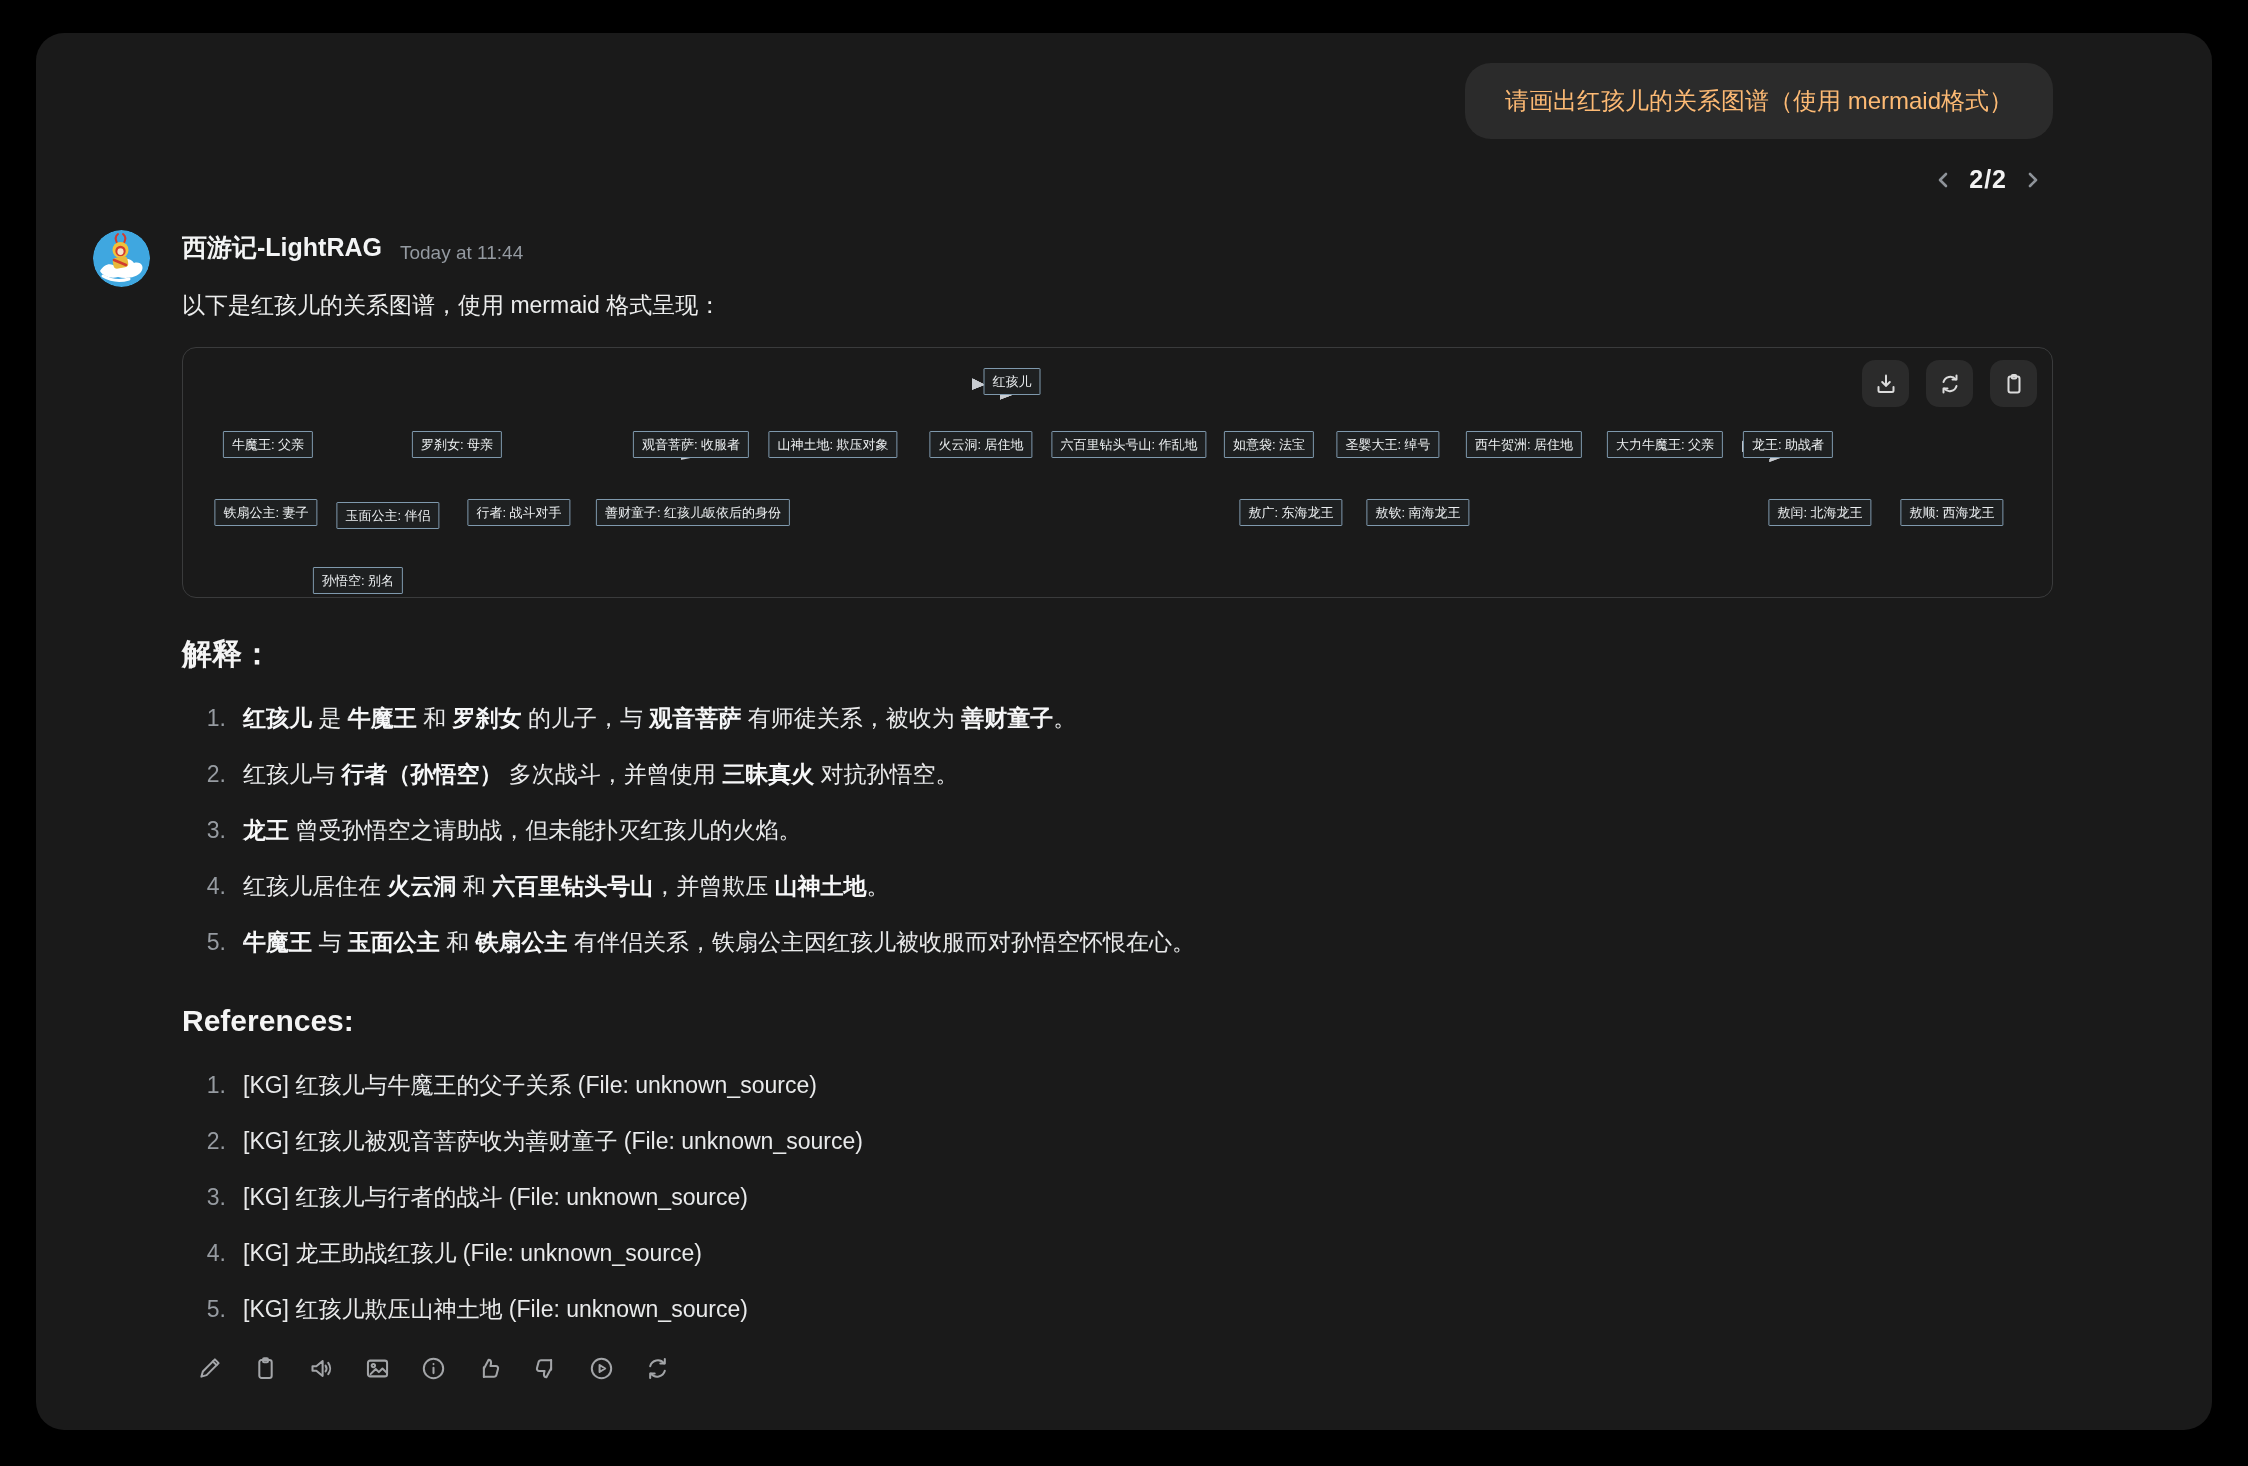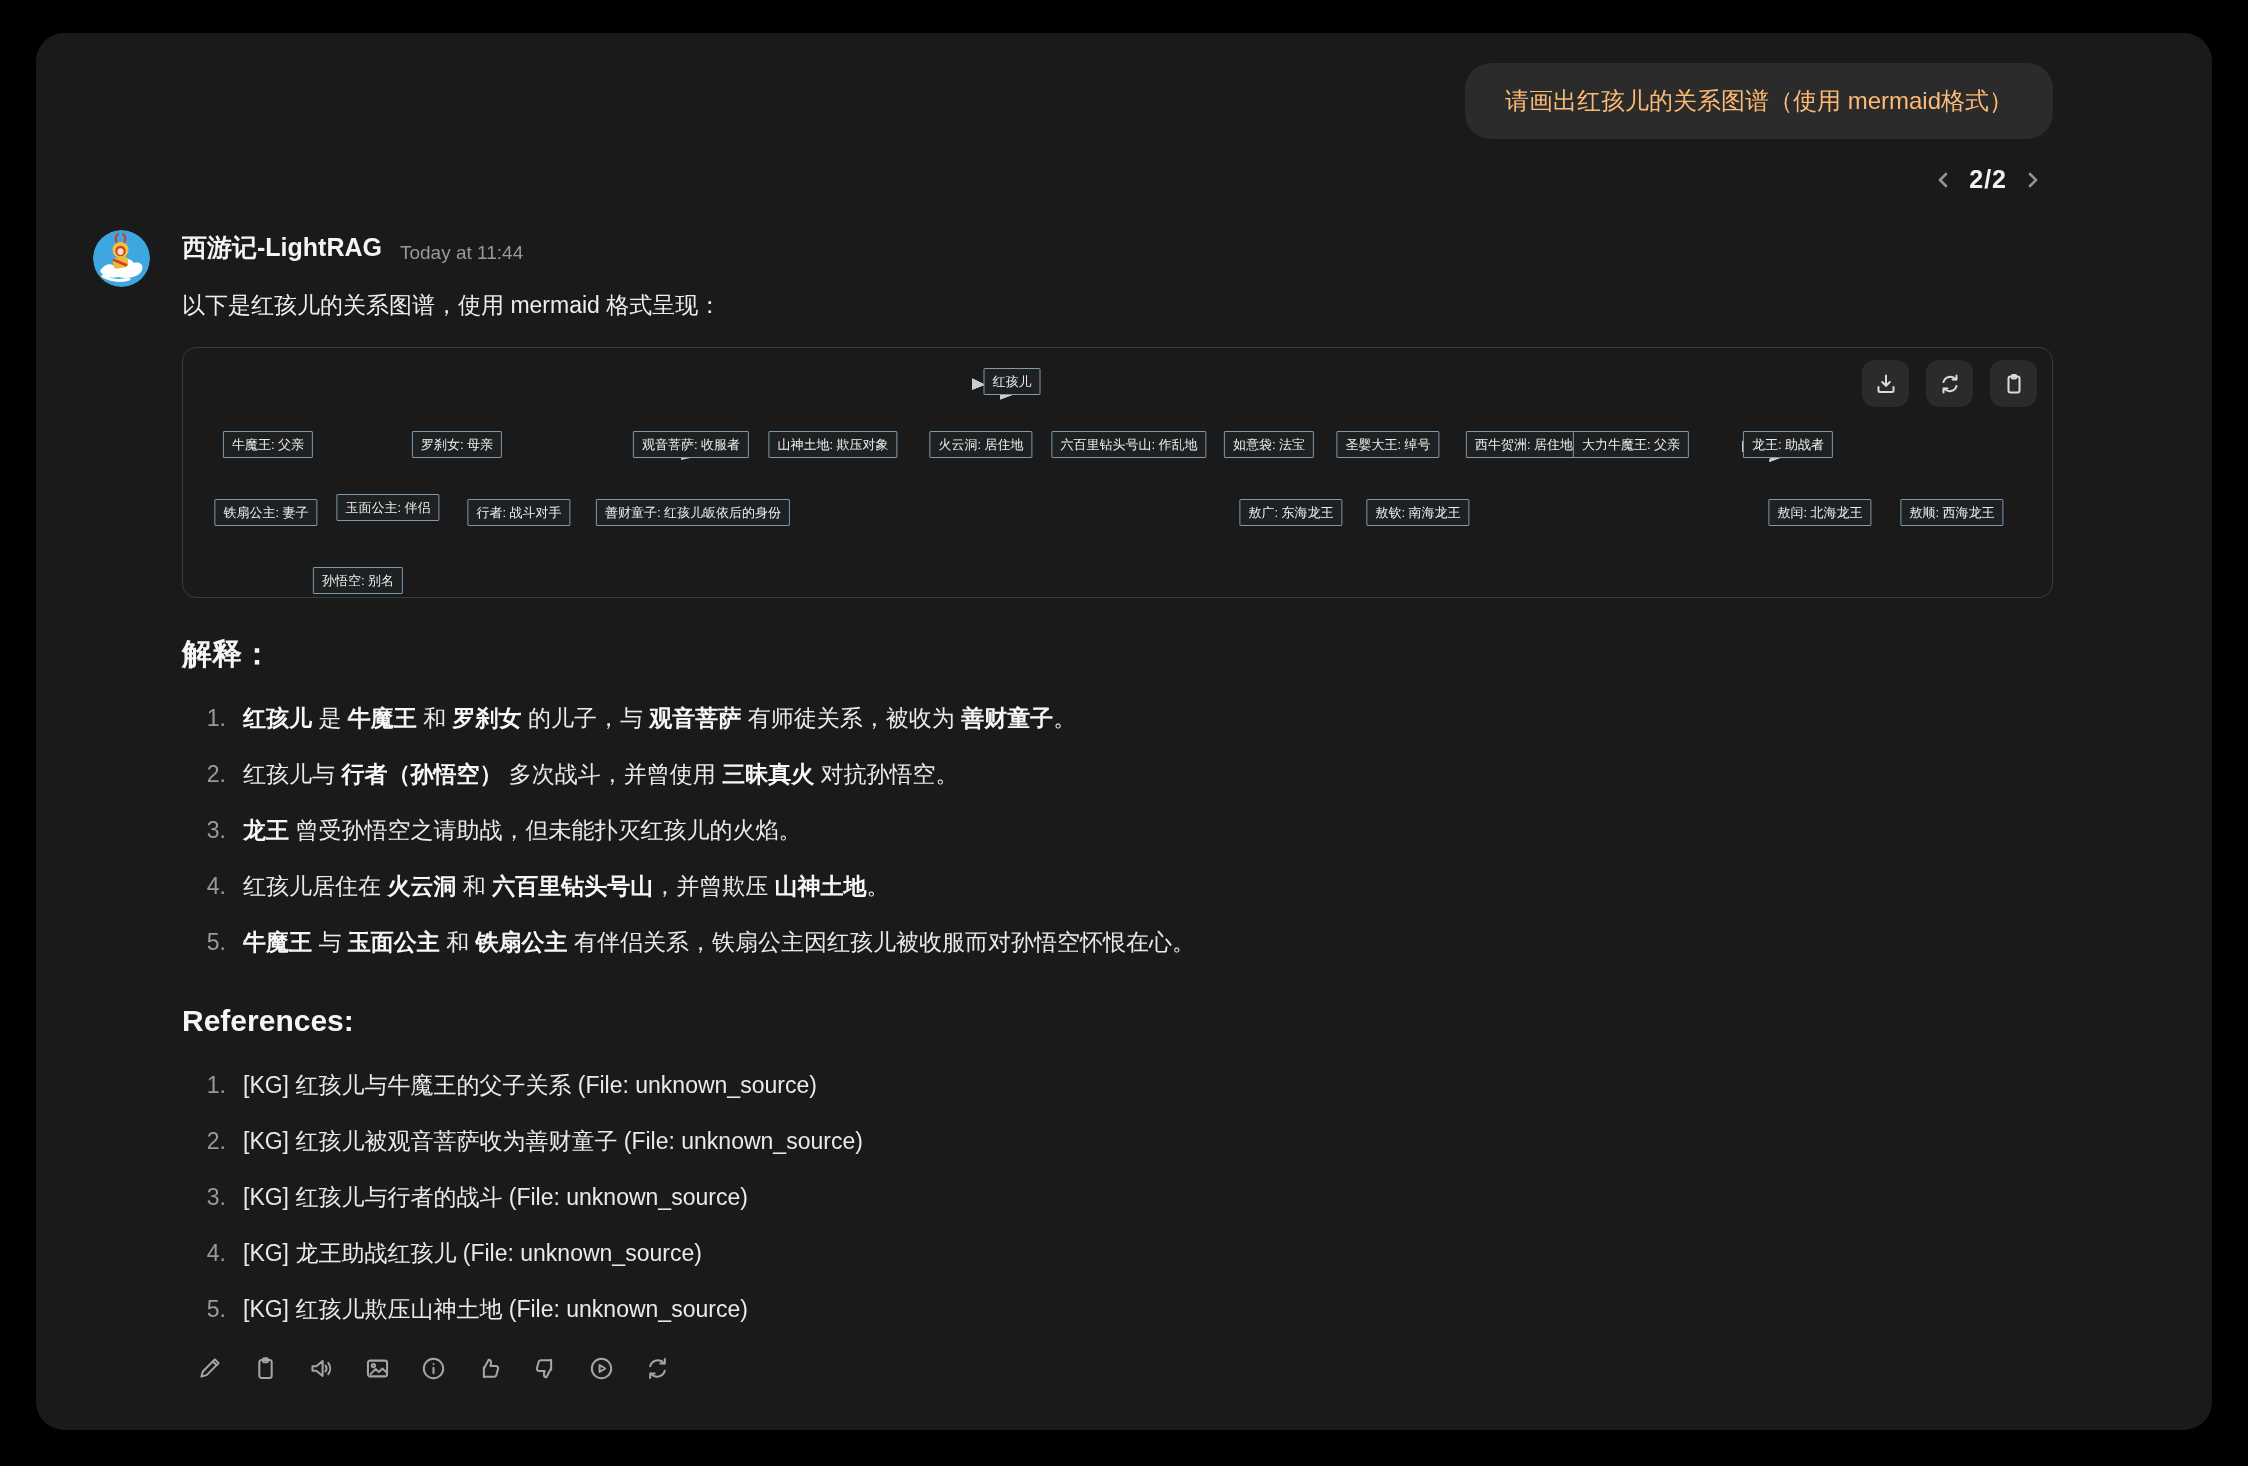--- a/index.html
+++ b/index.html
@@ -160,24 +160,24 @@
             <div class="dnode" style="left: 829px; top: 20px;">红孩儿</div>
             <div class="dnode" style="left: 85px; top: 83px;">牛魔王: 父亲</div>
             <div class="dnode" style="left: 274px; top: 83px;">罗刹女: 母亲</div>
             <div class="dnode" style="left: 508px; top: 83px;">观音菩萨: 收服者</div>
             <div class="dnode" style="left: 650px; top: 83px;">山神土地: 欺压对象</div>
             <div class="dnode" style="left: 798px; top: 83px;">火云洞: 居住地</div>
             <div class="dnode" style="left: 946px; top: 83px;">六百里钻头号山: 作乱地</div>
             <div class="dnode" style="left: 1086px; top: 83px;">如意袋: 法宝</div>
             <div class="dnode" style="left: 1205px; top: 83px;">圣婴大王: 绰号</div>
             <div class="dnode" style="left: 1341px; top: 83px;">西牛贺洲: 居住地</div>
-            <div class="dnode" style="left: 1448px; top: 83px;">大力牛魔王: 父亲</div>
+            <div class="dnode" style="left: 1482px; top: 83px;">大力牛魔王: 父亲</div>
             <div class="dnode" style="left: 1605px; top: 83px;">龙王: 助战者</div>
             <div class="dnode" style="left: 83px; top: 151px;">铁扇公主: 妻子</div>
-            <div class="dnode" style="left: 205px; top: 146px;">玉面公主: 伴侣</div>
+            <div class="dnode" style="left: 205px; top: 154px;">玉面公主: 伴侣</div>
             <div class="dnode" style="left: 336px; top: 151px;">行者: 战斗对手</div>
             <div class="dnode" style="left: 510px; top: 151px; text-align: right;">善财童子: 红孩儿皈依后的身份</div>
             <div class="dnode" style="left: 1108px; top: 151px;">敖广: 东海龙王</div>
             <div class="dnode" style="left: 1235px; top: 151px;">敖钦: 南海龙王</div>
             <div class="dnode" style="left: 1637px; top: 151px;">敖闰: 北海龙王</div>
             <div class="dnode" style="left: 1769px; top: 151px;">敖顺: 西海龙王</div>
             <div class="dnode" style="left: 175px; top: 219px;">孙悟空: 别名</div>
           </div>
         <div class="diagram-actions">
           <button class="dg-btn">

